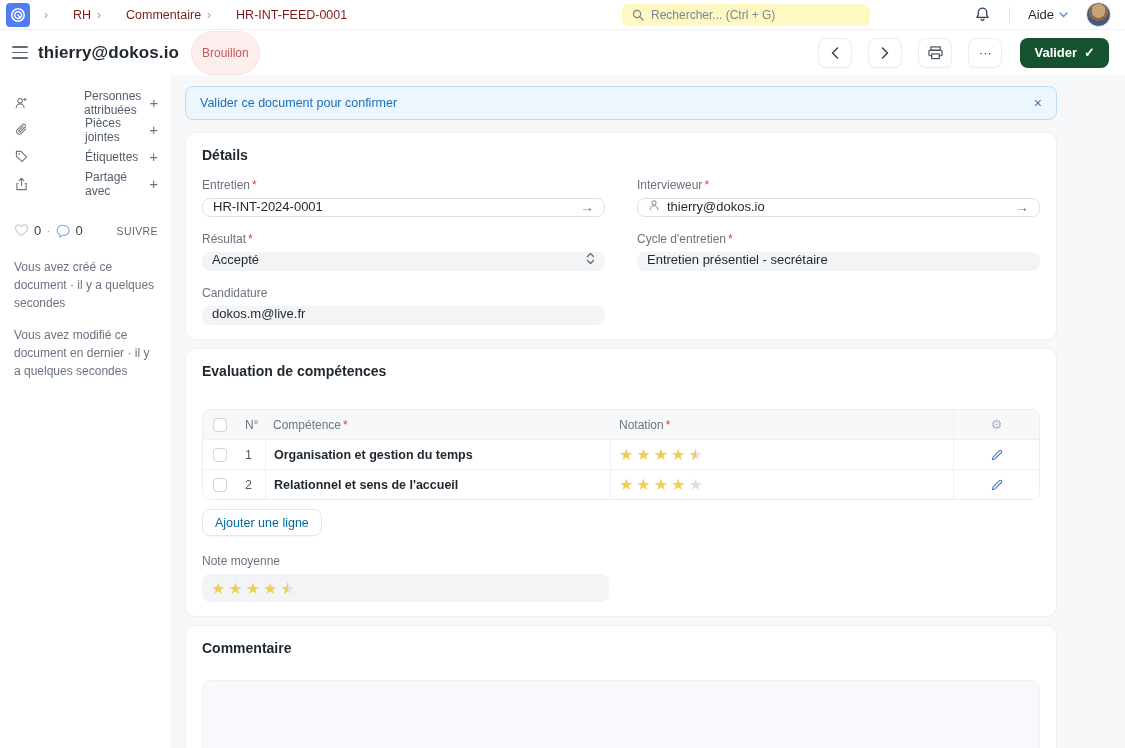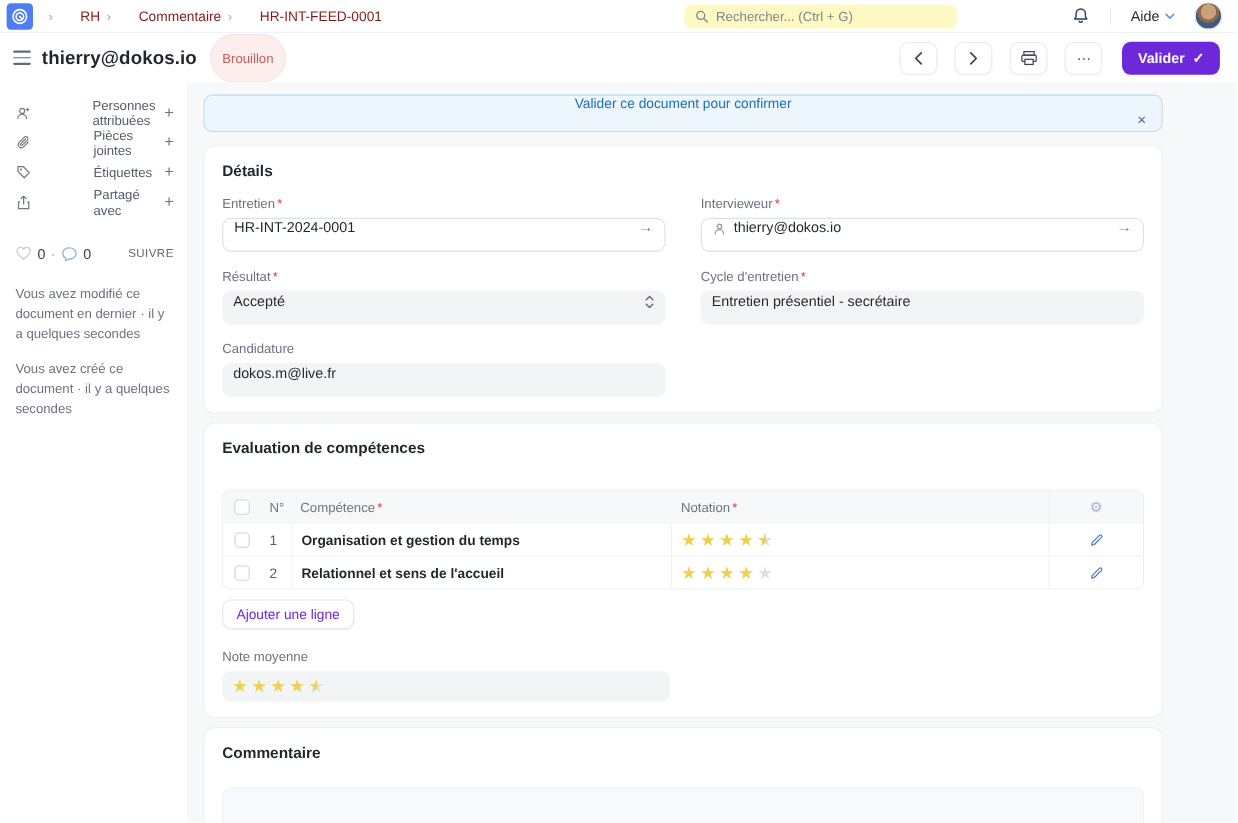--- a/index.html
+++ b/index.html
@@ -30,55 +30,55 @@
   .menu-icon { width:16px; display:flex; flex-direction:column; gap:4px; cursor:pointer; }
   .menu-icon i { height:1.6px; background:#5f6b76; border-radius:2px; display:block; }
   .doc-title { font-size:17px; font-weight:bold; letter-spacing:.1px; }
   .badge-draft { font-size:12px; color:#c5595b; background:#fdeeee; border:1px solid #fae0e0;
     padding:14px 10px; border-radius:999px; margin-left:2px; }
   .head-spacer { flex:1; }
   .hbtn { height:30px; min-width:34px; background:#fff; border:1px solid #ededf1;
     border-radius:8px; display:flex; align-items:center; justify-content:center;
     color:#3c454e; font-size:13px; cursor:pointer; box-shadow:0 1px 1px rgba(25,39,52,.03); }
   .hbtn + .hbtn { margin-left:6px; }
-  .btn-primary { height:30px; padding:0 14px; margin-left:8px; background:#6d28d9; color:#fff;
+  .btn-primary { height:30px; padding:0 14px; margin-left:8px; background:#14532d; color:#fff;
     border:none; border-radius:8px; font-size:13px; font-weight:bold; display:flex;
     align-items:center; gap:7px; cursor:pointer; }
 
   
   .layout { display:flex; height:673px; }
   .sidebar { width:170px; flex:0 0 auto; background:#fff; padding:14px 12px 0 14px; }
   .sb-item { display:flex; align-items:center; gap:8px; height:27px; color:#525e6a;
     font-size:12px; cursor:pointer; }
   .sb-item .lbl { flex:1;margin-left:48px; }
   .sb-plus { color:#6c7680; font-size:15px; font-weight:400; cursor:pointer; }
   .sb-icon { width:15px; display:flex; justify-content:center; }
   .likes-row { display:flex; align-items:center; gap:5px; margin-top:26px; font-size:13px; color:#36414c; }
   .likes-row .follow { margin-left:auto; font-size:10.5px; letter-spacing:.4px; color:#5c6670; cursor:pointer; }
   .sb-note { margin-top:20px; font-size:12px; line-height:1.5; color:#6b7280; }
   .sb-note + .sb-note { margin-top:14px; }
 
   .main { flex:1; background:#f7f8fa; padding:11px 68px 0 15px; }
 
   
   .banner { height:34px; background:#eef6fd; border:1px solid #bedaf2; border-radius:8px;
-    display:flex; align-items:center; padding:0 14px; margin-bottom:12px;flex-direction:column; }
+    display:flex; align-items:center; padding:0 14px; margin-bottom:12px; }
   .banner .msg { color:#1a6fba; font-size:12.5px; }
   .banner .close { margin-left:auto; color:#45729f; font-size:14px; cursor:pointer; }
 
   
   .card { background:#fff; border:1px solid #eef0f3; border-radius:10px;
     padding:14px 16px; margin-bottom:8px; }
   .sec-title { font-size:14px; font-weight:bold; color:#1f272e; }
 
   .fgrid { display:grid; grid-template-columns:1fr 1fr; column-gap:32px; row-gap:15px; margin-top:15px; }
   .field label { display:block; font-size:12px; color:#6b7280; margin-bottom:6px; }
   .req { color:#e03e3e; margin-left:2px; }
-  .ctrl { height:31px; border-radius:8px; display:flex; align-items:flex-end;
-    padding:14px 10px; font-size:13px; color:#1f272e; }
+  .ctrl { height:19px; border-radius:8px; display:flex; align-items:flex-start;
+    padding:0 10px; font-size:13px; color:#1f272e; }
   .ctrl.link { background:#fff; border:1px solid #dbe1e7; }
   .ctrl.plain { background:#f3f4f6; }
   .ctrl .grow { flex:1; }
   .ctrl .arr { color:#74808b; font-size:14px; cursor:pointer; }
   .ctrl .usr { margin-right:7px; display:flex; }
 
   
   .gt { border:1px solid #e9edf0; border-radius:8px; overflow:hidden; margin-top:30px; }
   .gt-row { display:grid; grid-template-columns:34px 28px 346px 1fr 86px; align-items:center; }
   .gt-head { background:#f7f8f9; height:29px; color:#6b7680; font-size:12px; }
@@ -87,21 +87,21 @@
   .gt-cell.cbx { justify-content:center; }
   .gt-cell.name { font-weight:bold; border-left:1px solid #eef1f3; border-right:1px solid #eef1f3; }
   .gt-cell.last { justify-content:center; border-left:1px solid #eef1f3; }
   .chk { width:14px; height:14px; border:1px solid #cfd5da; border-radius:4px; background:#fff; cursor:pointer; }
 
   .st { position:relative; color:#dcdfe3; font-size:16px; margin-right:3px; }
   .st.full { color:#efcf4e; }
   .st .fill { position:absolute; left:0; top:0; width:52%; overflow:hidden; color:#efcf4e; }
 
   .btn-addrow { margin-top:9px; height:27px; padding:0 12px; background:#fff;
-    border:1px solid #e3e7eb; border-radius:8px; font-size:12.5px; color:#6d28d9;
+    border:1px solid #e3e7eb; border-radius:8px; font-size:12.5px; color:#0369a1;
     cursor:pointer; box-shadow:0 1px 1px rgba(25,39,52,.03); }
   .avg-label { margin-top:18px; font-size:12px; color:#6b7280; }
   .avg-field { margin-top:6px; width:407px; height:28px; background:#f3f4f6;
     border-radius:8px; display:flex; align-items:center; padding:0 9px; }
 
   .comment-box { margin-top:24px; height:110px; background:#f8f9fd;
     border:1px solid #f0f2f7; border-radius:8px; }
 
   svg { display:block; }
 </style>
@@ -239,22 +239,22 @@
       <span style="color:#9aa3ab">·</span>
       <span>
         <svg width="15" height="14" viewBox="0 0 16 15">
             <path d="M8 1.5 a6 5.4 0 0 1 0 10.8 h-1.5 L4 14 v-2.6 A6 5.4 0 0 1 8 1.5 Z" fill="none" stroke="#8fb4dd" stroke-width="1.3" stroke-linejoin="round"></path>
           </svg>
       </span>
       <span>0</span>
       <span class="follow">SUIVRE</span>
     </div>
 
+    <p class="sb-note">Vous avez créé ce document · il y a quelques secondes</p>
     <p class="sb-note">Vous avez modifié ce document en dernier · il y a quelques secondes</p>
-    <p class="sb-note">Vous avez créé ce document · il y a quelques secondes</p>
   </aside>
 
   <main class="main">
 
     <div class="banner">
       <span class="msg">Valider ce document pour confirmer</span>
       <span class="close">×</span>
     </div>
 
     <section class="card">

